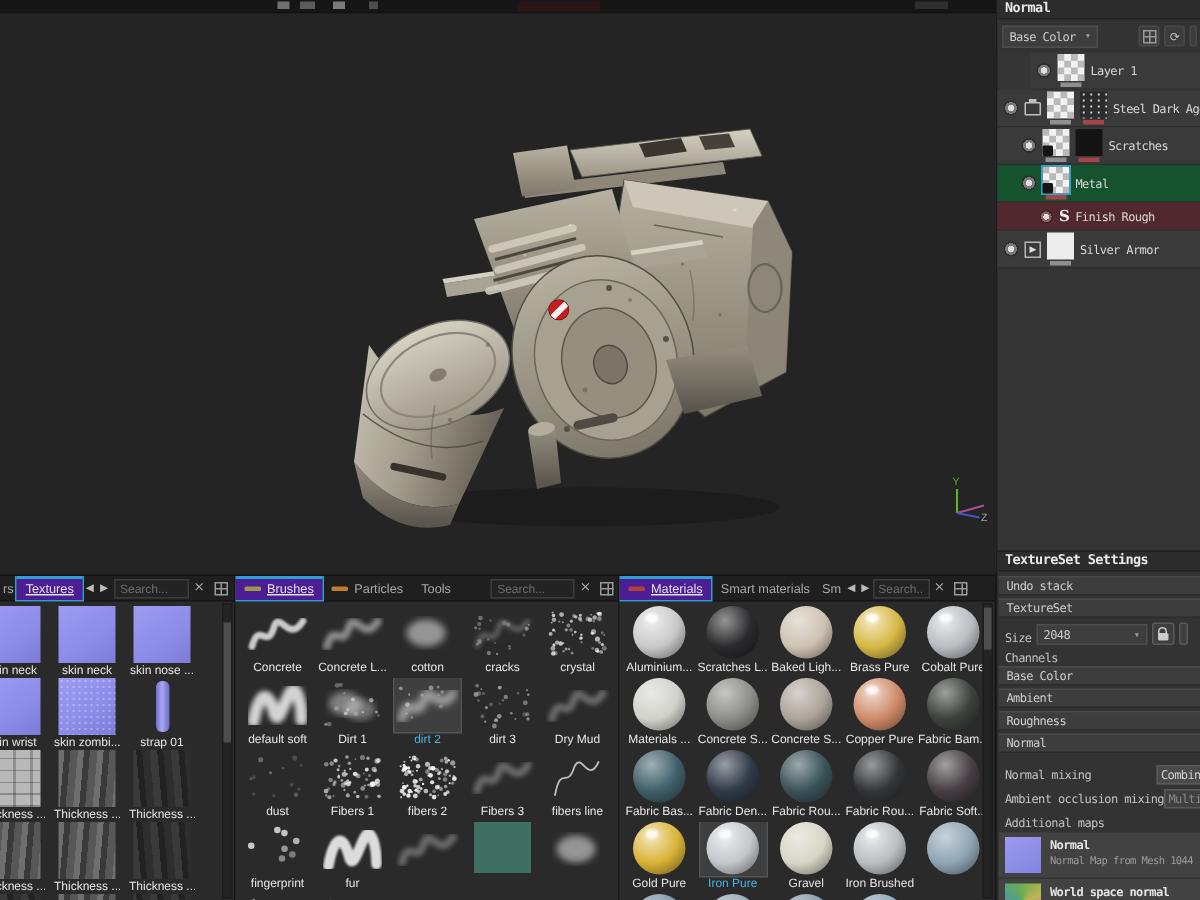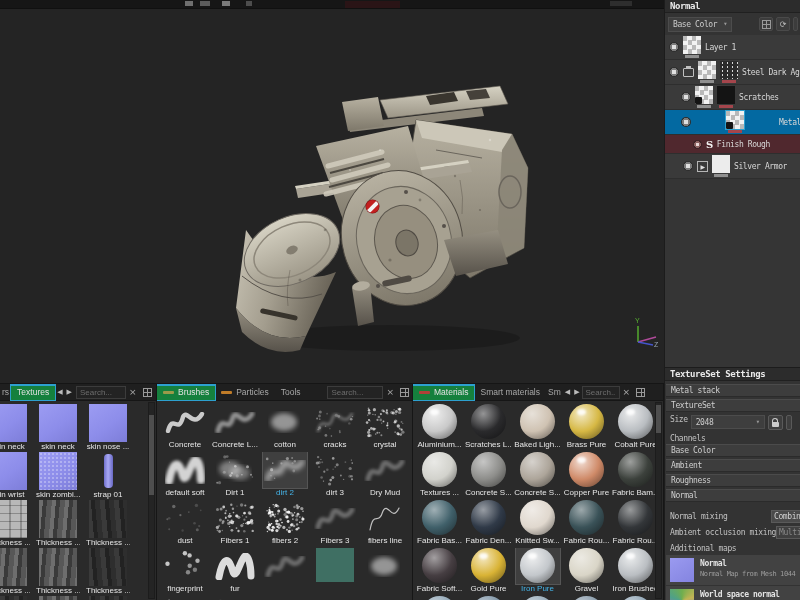--- a/index.html
+++ b/index.html
@@ -34,21 +34,21 @@
   .dd{height:15px;background:#3e3e3e;border:1px solid #4c4c4c;display:flex;align-items:center;
     font-size:8px;color:#ccc;padding:0 4px;gap:4px;}
   .dd .car{color:#999;font-size:7px;}
   .chandd{width:64px;}
   .lic{margin-left:auto;display:flex;gap:3px;}
   .icbtn{width:14px;height:14px;background:#3c3c3c;border:1px solid #4a4a4a;border-radius:2px;color:#bbb;
     font-size:8px;display:flex;align-items:center;justify-content:center;font-family:"DejaVu Sans",sans-serif;}
   .gridico{width:9px;height:9px;border:1px solid #999;
     background:linear-gradient(#999,#999) 3.5px 0/1px 9px no-repeat,linear-gradient(#999,#999) 0 3.5px/9px 1px no-repeat;}
   .lrow{height:25px;background:#3a3a3a;border-bottom:1px solid #2e2e2e;display:flex;align-items:center;gap:4px;}
-  .lrow.sel{background:#0369a1;justify-content:space-between;}
+  .lrow.sel{background:#14532d;}
   .lrow.effect{height:19px;background:#50282e;}
   .llabel{font-size:8px;color:#d8d8d8;white-space:nowrap;overflow:hidden;}
   .eye{width:10px;height:10px;border-radius:50%;flex:0 0 auto;
     background:radial-gradient(circle,#e0e0e0 0 30%,#7a7a7a 31% 55%,#2d2d2d 56%);}
   .eye-sm{width:9px;height:9px;background:radial-gradient(circle,#e8d8d8 0 30%,#8a6060 31% 55%,#3a2226 56%);}
   .tcol{display:flex;flex-direction:column;align-items:center;flex:0 0 auto;}
   .lthumb{width:18px;height:18px;position:relative;display:block;}
   .checker{background:repeating-conic-gradient(#f2f2f2 0% 25%,#b9b9b9 0% 50%) 0 0/9px 9px;}
   .badge:after{content:"";position:absolute;left:0;bottom:0;width:7px;height:7px;background:#141414;border-radius:1px;}
   .active{outline:1px solid var(--accent);}
@@ -61,21 +61,21 @@
   .grp{width:11px;height:9px;border:1px solid #c0c0c0;border-radius:1px;position:relative;flex:0 0 auto;}
   .grp:before{content:"";position:absolute;top:-3px;left:2px;width:5px;height:2px;background:#c0c0c0;}
   .grp2{width:11px;height:11px;border:1px solid #b5b5b5;color:#ddd;font-size:6px;line-height:10px;text-align:center;flex:0 0 auto;font-family:"DejaVu Sans",sans-serif;}
   .sico{color:#f2f2f2;font-size:10px;font-weight:bold;font-family:"DejaVu Serif",serif;}
 
   
   .tss{position:absolute;left:0;top:368px;width:136px;height:232px;background:#333;}
   .bar{margin:0 1px 2px 1px;height:13px;background:#3d3d3d;border-top:1px solid #4b4b4b;border-bottom:1px solid #2b2b2b;
     font-size:8px;color:#cfcfcf;line-height:12px;padding:0 5px;white-space:nowrap;overflow:hidden;}
   .lab{font-size:8px;color:#c2c2c2;padding:1px 5px;white-space:nowrap;}
-  .sizerow{display:flex;align-items:flex-start;gap:3px;padding:1px 2px 3px 5px;}
+  .sizerow{display:flex;align-items:flex-end;gap:3px;padding:1px 2px 3px 5px;}
   .sizedd{width:74px;height:14px;}
   .lockbtn{width:15px;height:15px;border:1px solid #5a5a5a;border-radius:2px;background:#3e3e3e;
     display:flex;align-items:center;justify-content:center;flex:0 0 auto;}
   .lockico{width:7px;height:5px;background:#cbcbcb;border-radius:1px;position:relative;margin-top:3px;}
   .lockico:before{content:"";position:absolute;left:.5px;top:-4px;width:4px;height:4px;border:1.5px solid #cbcbcb;border-bottom:none;border-radius:3px 3px 0 0;}
   .mixrow{display:flex;align-items:center;height:16px;padding-left:5px;}
   .mixdd{margin-left:auto;width:30px;height:13px;background:#4a4a4a;border:1px solid #5a5a5a;
     font-size:8px;color:#d0d0d0;line-height:12px;padding:0 2px;white-space:nowrap;overflow:hidden;}
   .mixdd.dim{color:#8a8a8a;background:#404040;}
   .maprow{margin:1px;background:#424242;display:flex;gap:6px;padding:3px 4px;align-items:flex-start;}
@@ -84,21 +84,21 @@
   .mt-rainbow{background:conic-gradient(#6fae4e,#c4b455,#5a7fc0,#b266b8,#4ea08a,#6fae4e);}
   .maptitle{font-size:8px;font-weight:bold;color:#e4e4e4;line-height:11px;}
   .mapsub{font-size:7px;color:#9c9c9c;line-height:10px;white-space:nowrap;}
 
   
   .shelf{position:absolute;left:0;top:383px;width:664px;height:217px;display:flex;background:#262626;border-top:1px solid #151515;}
   .spanel{position:relative;height:100%;background:#2a2a2a;border-right:1px solid #161616;overflow:hidden;}
   .p-tex{width:157px;} .p-brush{width:256px;} .p-mat{width:251px;flex:1;}
   .tabbar{height:17px;background:#1f1f1f;border-bottom:1px solid #161616;display:flex;align-items:stretch;font-size:8.5px;color:#a8a8a8;}
   .tab{display:flex;align-items:center;gap:4px;padding:0 6px;position:relative;white-space:nowrap;}
-  .tab.active{background:#15803d;color:#e2e2e2;}
+  .tab.active{background:#4c1d95;color:#e2e2e2;text-decoration:underline;}
   .tab.active:before{content:"";position:absolute;left:0;right:0;top:0;height:2px;background:var(--accent);}
   .tab.clip{max-width:18px;overflow:hidden;padding:0 2px;}
   .dash{width:11px;height:3px;border-radius:1px;flex:0 0 auto;}
   .dash.o{background:var(--dash-olive);} .dash.g{background:var(--dash-orange);} .dash.r{background:var(--dash-red);}
   .arr{align-self:center;font-size:7px;color:#bbb;padding:0 2px;font-family:"DejaVu Sans",sans-serif;}
   .search{align-self:center;height:13px;background:#232323;border:1px solid #3c3c3c;color:#9a9a9a;
     font-size:8px;padding:0 3px;font-family:"Liberation Sans",sans-serif;outline:none;}
   .search::placeholder{color:#6d6d6d;}
   .xic{align-self:center;color:#aaa;font-size:9px;padding:0 3px;font-family:"DejaVu Sans",sans-serif;}
   .gi{align-self:center;margin:0 3px;}
@@ -266,21 +266,21 @@
         </div>
         <div class="lic">
           <span class="icbtn">
               <span class="gridico"></span>
             </span>
           <span class="icbtn">⟳</span>
           <span class="icbtn" style="width:5px"></span>
         </div>
       </div>
       <div>
-          <div class="lrow" style="padding-left: 4px;">
+          <div class="lrow" style="padding-left: 4px; margin-left: 22px;">
             <span class="eye"></span>
             <span class="tcol">
               <span class="lthumb checker"></span>
               <span class="strip gray"></span>
             </span>
             <span class="llabel">Layer 1</span>
           </div>
           <div class="lrow" style="padding-left: 4px;">
             <span class="eye"></span>
             <span class="grp"></span>
@@ -312,36 +312,36 @@
               <span class="lthumb checker badge active"></span>
               <span class="strip red"></span>
             </span>
             <span class="llabel">Metal</span>
           </div>
           <div class="lrow effect" style="padding-left: 28px;">
             <span class="eye eye-sm"></span>
             <span class="sico">S</span>
             <span class="llabel">Finish Rough</span>
           </div>
-          <div class="lrow" style="padding-left: 4px; justify-content: center;">
+          <div class="lrow" style="padding-left: 4px;">
             <span class="eye"></span>
             <span class="grp2">▶</span>
             <span class="tcol">
               <span class="lthumb white"></span>
               <span class="strip gray"></span>
             </span>
             <span class="llabel">Silver Armor</span>
           </div>
         </div>
     </div>
 
     <div class="tss">
       <div class="panel-header">TextureSet Settings</div>
       <div style="height:3px"></div>
-      <div class="bar">Metal stack</div>
+      <div class="bar">Undo stack</div>
       <div class="bar">TextureSet</div>
       <div class="sizerow">
         <span class="lab" style="padding:0">Size</span>
         <div class="dd sizedd">
           <span>2048</span>
           <span class="car" style="margin-left:auto">▾</span>
         </div>
         <span class="lockbtn">
             <span class="lockico"></span>
           </span>
@@ -1054,21 +1054,21 @@
               <div class="sphere" style="background: radial-gradient(circle at 35% 28%, rgb(234, 235, 236), rgb(185, 189, 193) 52%, rgb(93, 95, 97) 96%);">
                 <i class="hl"></i>
               </div>
             </div>
             <div class="cell-label">Cobalt Pure</div>
           </div>
           <div class="cell">
             <div class="m-wrap">
               <div class="sphere" style="background: radial-gradient(circle at 35% 28%, rgb(233, 233, 230), rgb(210, 210, 204) 52%, rgb(105, 105, 102) 96%);"></div>
             </div>
-            <div class="cell-label">Textures ...</div>
+            <div class="cell-label">Materials ...</div>
           </div>
           <div class="cell">
             <div class="m-wrap">
               <div class="sphere" style="background: radial-gradient(circle at 35% 28%, rgb(198, 198, 197), rgb(141, 141, 138) 52%, rgb(71, 71, 69) 96%);"></div>
             </div>
             <div class="cell-label">Concrete S...</div>
           </div>
           <div class="cell">
             <div class="m-wrap">
               <div class="sphere" style="background: radial-gradient(circle at 35% 28%, rgb(214, 210, 205), rgb(173, 165, 154) 52%, rgb(87, 83, 77) 96%);"></div>
@@ -1093,26 +1093,20 @@
             <div class="m-wrap">
               <div class="sphere" style="background: radial-gradient(circle at 35% 28%, rgb(160, 176, 181), rgb(64, 96, 106) 52%, rgb(32, 48, 53) 96%);"></div>
             </div>
             <div class="cell-label">Fabric Bas...</div>
           </div>
           <div class="cell">
             <div class="m-wrap">
               <div class="sphere" style="background: radial-gradient(circle at 35% 28%, rgb(152, 157, 164), rgb(48, 58, 72) 52%, rgb(24, 29, 36) 96%);"></div>
             </div>
             <div class="cell-label">Fabric Den...</div>
-          </div>
-          <div class="cell">
-            <div class="m-wrap">
-              <div class="sphere" style="background: radial-gradient(circle at 35% 28%, rgb(240, 236, 231), rgb(224, 216, 206) 52%, rgb(112, 108, 103) 96%);"></div>
-            </div>
-            <div class="cell-label">Knitted Sw...</div>
           </div>
           <div class="cell">
             <div class="m-wrap">
               <div class="sphere" style="background: radial-gradient(circle at 35% 28%, rgb(157, 169, 172), rgb(58, 82, 88) 52%, rgb(29, 41, 44) 96%);"></div>
             </div>
             <div class="cell-label">Fabric Rou...</div>
           </div>
           <div class="cell">
             <div class="m-wrap">
               <div class="sphere" style="background: radial-gradient(circle at 35% 28%, rgb(153, 155, 156), rgb(51, 54, 57) 52%, rgb(26, 27, 29) 96%);"></div>

